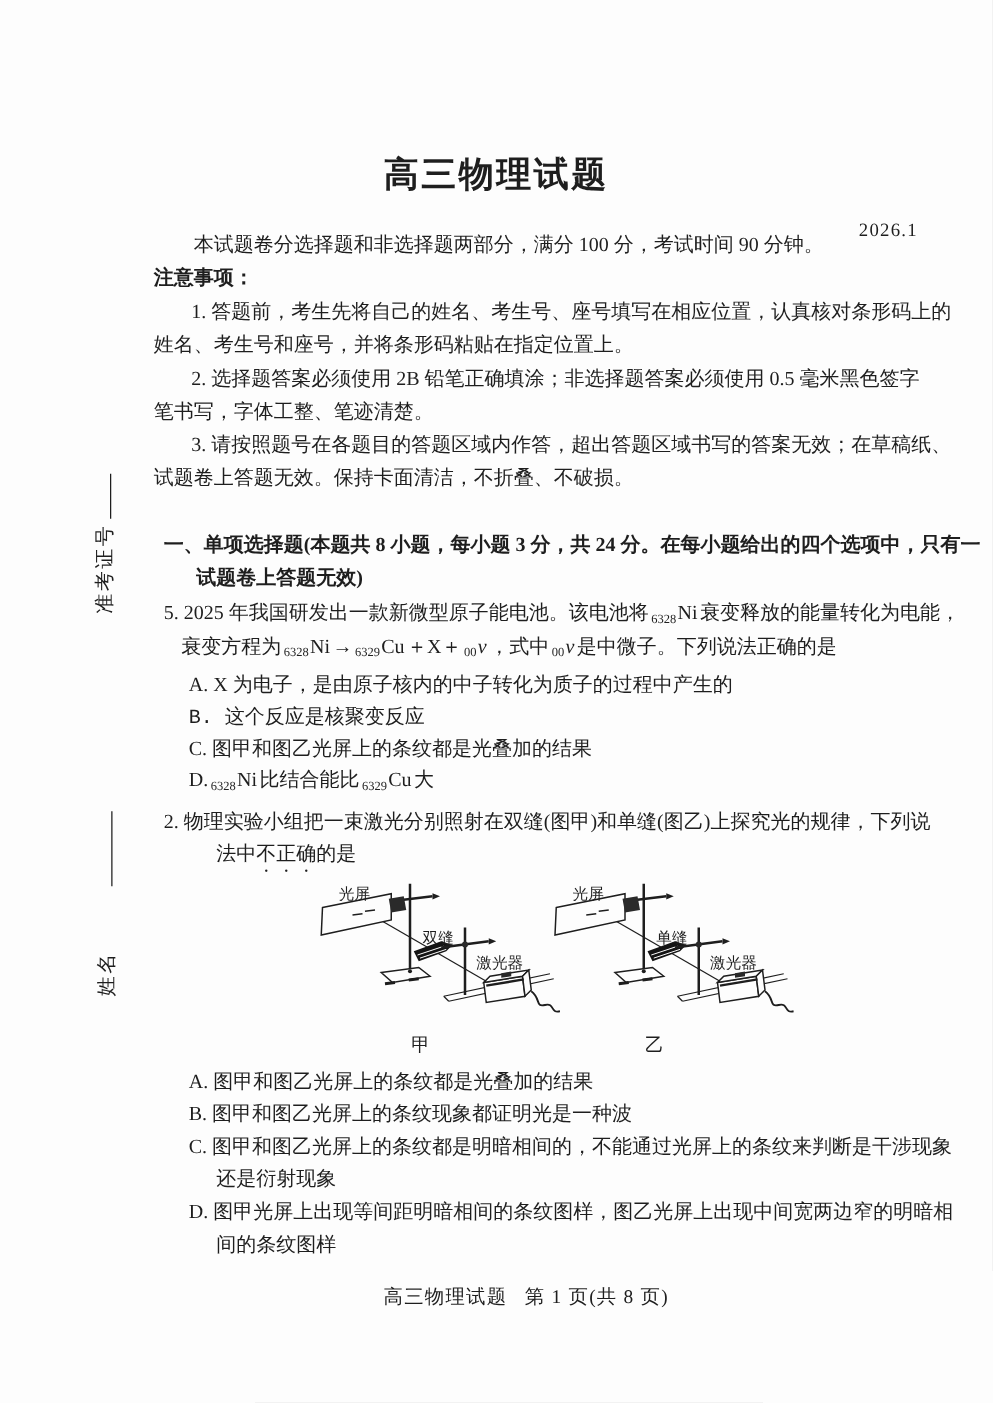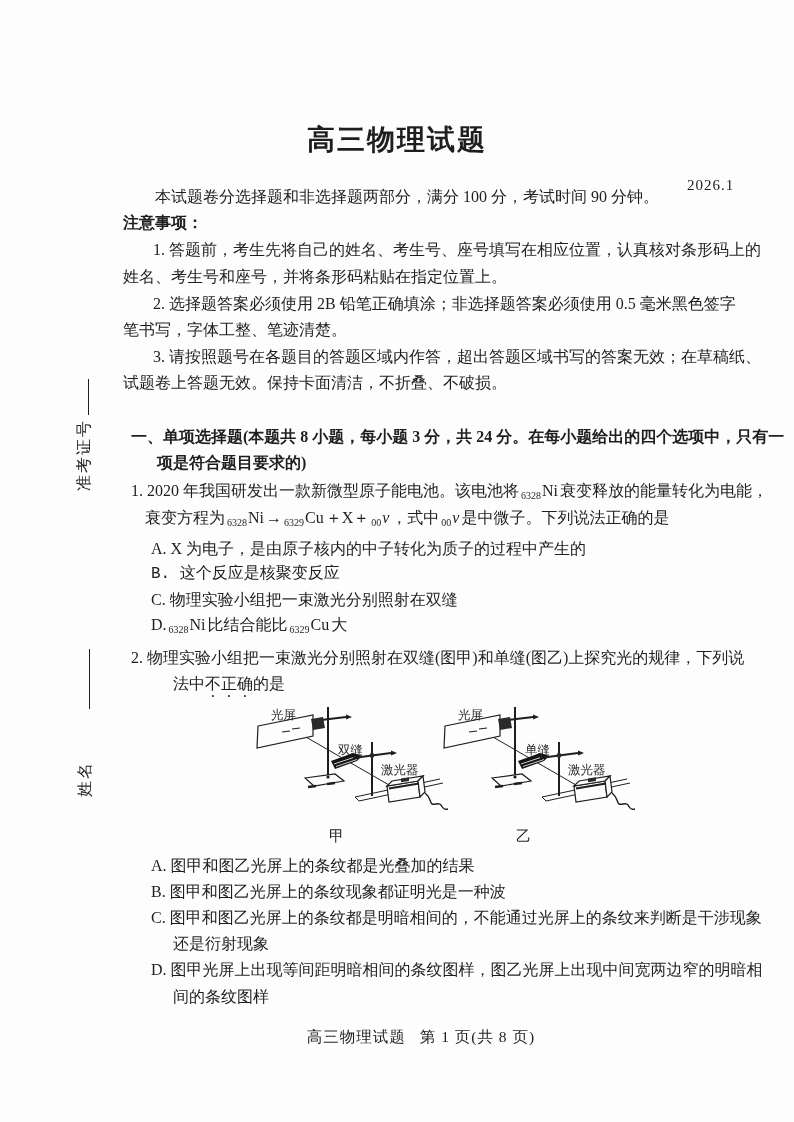--- a/index.html
+++ b/index.html
@@ -45,24 +45,24 @@
   <div class="ln" style="top:186px;left:155px;">本试题卷分选择题和非选择题两部分，满分 100 分，考试时间 90 分钟。</div>
   <div class="ln bold" style="top:212px;left:123px;">注意事项：</div>
   <div class="ln" style="top:239px;left:153px;">1. 答题前，考生先将自己的姓名、考生号、座号填写在相应位置，认真核对条形码上的</div>
   <div class="ln" style="top:266px;left:123px;">姓名、考生号和座号，并将条形码粘贴在指定位置上。</div>
   <div class="ln" style="top:293px;left:153px;">2. 选择题答案必须使用 2B 铅笔正确填涂；非选择题答案必须使用 0.5 毫米黑色签字</div>
   <div class="ln" style="top:319px;left:123px;">笔书写，字体工整、笔迹清楚。</div>
   <div class="ln" style="top:346px;left:153px;">3. 请按照题号在各题目的答题区域内作答，超出答题区域书写的答案无效；在草稿纸、</div>
   <div class="ln" style="top:372px;left:123px;">试题卷上答题无效。保持卡面清洁，不折叠、不破损。</div>
 
   <div class="ln bold" style="top:426px;left:131px;">一、单项选择题(本题共 8 小题，每小题 3 分，共 24 分。在每小题给出的四个选项中，只有一</div>
-  <div class="ln bold" style="top:452px;left:157px;">项是符合题目要求的)</div>
+  <div class="ln bold" style="top:452px;left:157px;">试题卷上答题无效)</div>
 
   <div class="ln" style="top:480px;left:131px;">
-    <span>1. 2020 年我国研发出一款新微型原子能电池。该电池将</span><span class="nuclide"><span class="nuc">
+    <span>5. 2025 年我国研发出一款新微型原子能电池。该电池将</span><span class="nuclide"><span class="nuc">
           <span>63</span>
           <span>28</span>
         </span><span>Ni</span></span><span>衰变释放的能量转化为电能，</span>
   </div>
   <div class="ln" style="top:507px;left:145px;">
     <span>衰变方程为</span><span class="nuclide"><span class="nuc">
           <span>63</span>
           <span>28</span>
         </span><span>Ni</span></span><span>→</span><span class="nuclide"><span class="nuc">
           <span>63</span>
@@ -70,21 +70,21 @@
         </span><span>Cu</span></span><span>＋X＋</span><span class="nuclide"><span class="nuc">
           <span>0</span>
           <span>0</span>
         </span><span class="it">ν</span></span><span>，式中</span><span class="nuclide"><span class="nuc">
           <span>0</span>
           <span>0</span>
         </span><span class="it">ν</span></span><span>是中微子。下列说法正确的是</span>
   </div>
   <div class="ln" style="top:538px;left:151px;">A. X 为电子，是由原子核内的中子转化为质子的过程中产生的</div>
   <div class="ln" style="top:564px;left:151px;font-family:Liberation Mono, monospace;">B. 这个反应是核聚变反应</div>
-  <div class="ln" style="top:589px;left:151px;">C. 物理实验小组把一束激光分别照射在双缝</div>
+  <div class="ln" style="top:589px;left:151px;">C. 图甲和图乙光屏上的条纹都是光叠加的结果</div>
   <div class="ln" style="top:614px;left:151px;">
     <span>D.</span><span class="nuclide"><span class="nuc">
           <span>63</span>
           <span>28</span>
         </span><span>Ni</span></span><span>比结合能比</span><span class="nuclide"><span class="nuc">
           <span>63</span>
           <span>29</span>
         </span><span>Cu</span></span><span>大</span>
   </div>
 

